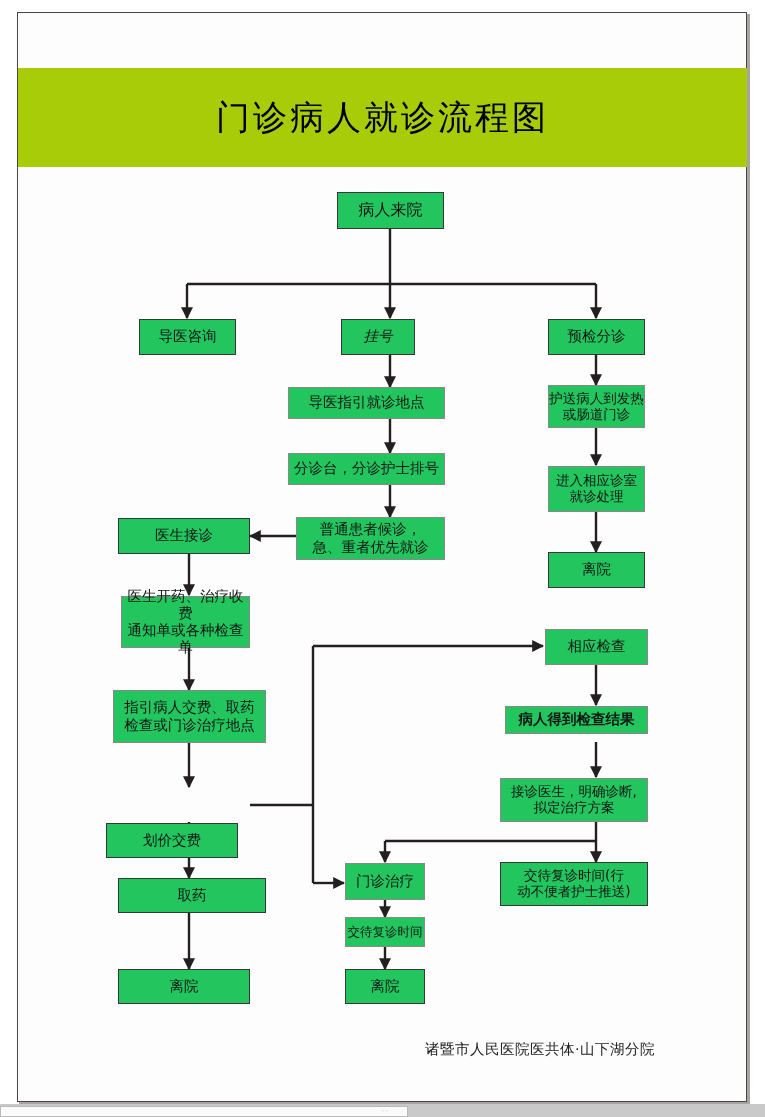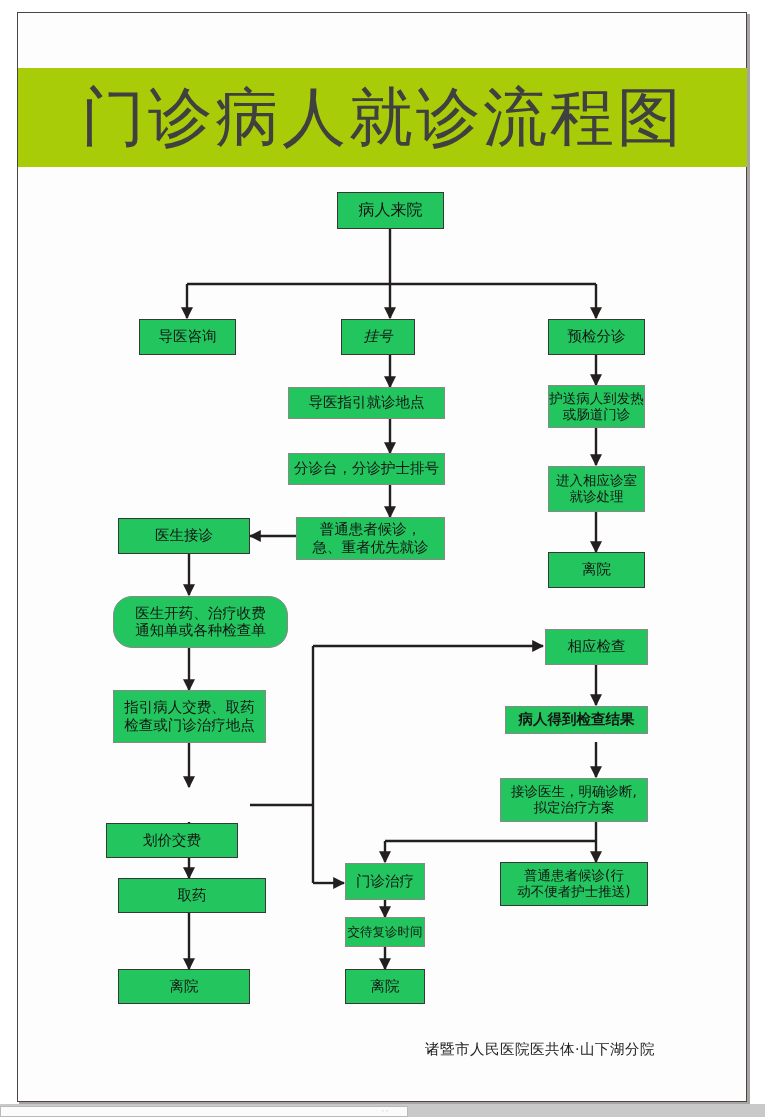--- a/index.html
+++ b/index.html
@@ -73,22 +73,22 @@
     position: absolute;
     left: 18px; top: 68px;
     width: 729px; height: 99px;
     background: #a9cc09;
     display: flex;
     align-items: center;
     justify-content: center;
   }
   #title-text {
     font-family: Liberation Sans, sans-serif;
-    font-size: 64px;
-    color: #404040;
+    font-size: 34px;
+    color: #000000;
     letter-spacing: 3px;
     font-weight: 400;
     white-space: nowrap;
   }
   
   #flow {
     position: absolute;
     left: 0; top: 0;
     width: 765px; height: 1104px;
   }
@@ -234,21 +234,21 @@
       <span>进入相应诊室
 就诊处理</span>
     </div>
     <div class="node dark n-md" style="left:548px; top:552px; width:97px; height:36px;">
       <span>离院</span>
     </div>
 
     <div class="node dark n-md" style="left:118px; top:518px; width:132px; height:36px;">
       <span>医生接诊</span>
     </div>
-    <div class="node n-md" style="left:113px; top:596px; width:175px; height:52px;border-radius:19px;">
+    <div class="node n-md" style="left:121px; top:596px; width:129px; height:52px;">
       <span>医生开药、治疗收费
 通知单或各种检查单</span>
     </div>
     <div class="node n-md" style="left:113px; top:690px; width:153px; height:53px;">
       <span>指引病人交费、取药
 检查或门诊治疗地点</span>
     </div>
     <div class="node dark n-md" style="left:106px; top:787px; width:132px; height:35px;margin-top:36px;">
       <span>划价交费</span>
     </div>
@@ -263,21 +263,21 @@
       <span>相应检查</span>
     </div>
     <div class="node n-md" style="left:505px; top:706px; width:143px; height:28px;font-weight:bold;">
       <span>病人得到检查结果</span>
     </div>
     <div class="node n-sm" style="left:500px; top:778px; width:148px; height:44px;">
       <span>接诊医生，明确诊断,
 拟定治疗方案</span>
     </div>
     <div class="node dark n-sm" style="left:500px; top:862px; width:148px; height:44px;">
-      <span>普通患者候诊(行
+      <span>交待复诊时间(行
 动不便者护士推送)</span>
     </div>
 
     <div class="node n-md" style="left:345px; top:863px; width:80px; height:37px;">
       <span>门诊治疗</span>
     </div>
     <div class="node n-xs" style="left:345px; top:917px; width:80px; height:30px;">
       <span>交待复诊时间</span>
     </div>
     <div class="node dark n-md" style="left:345px; top:969px; width:80px; height:35px;">

